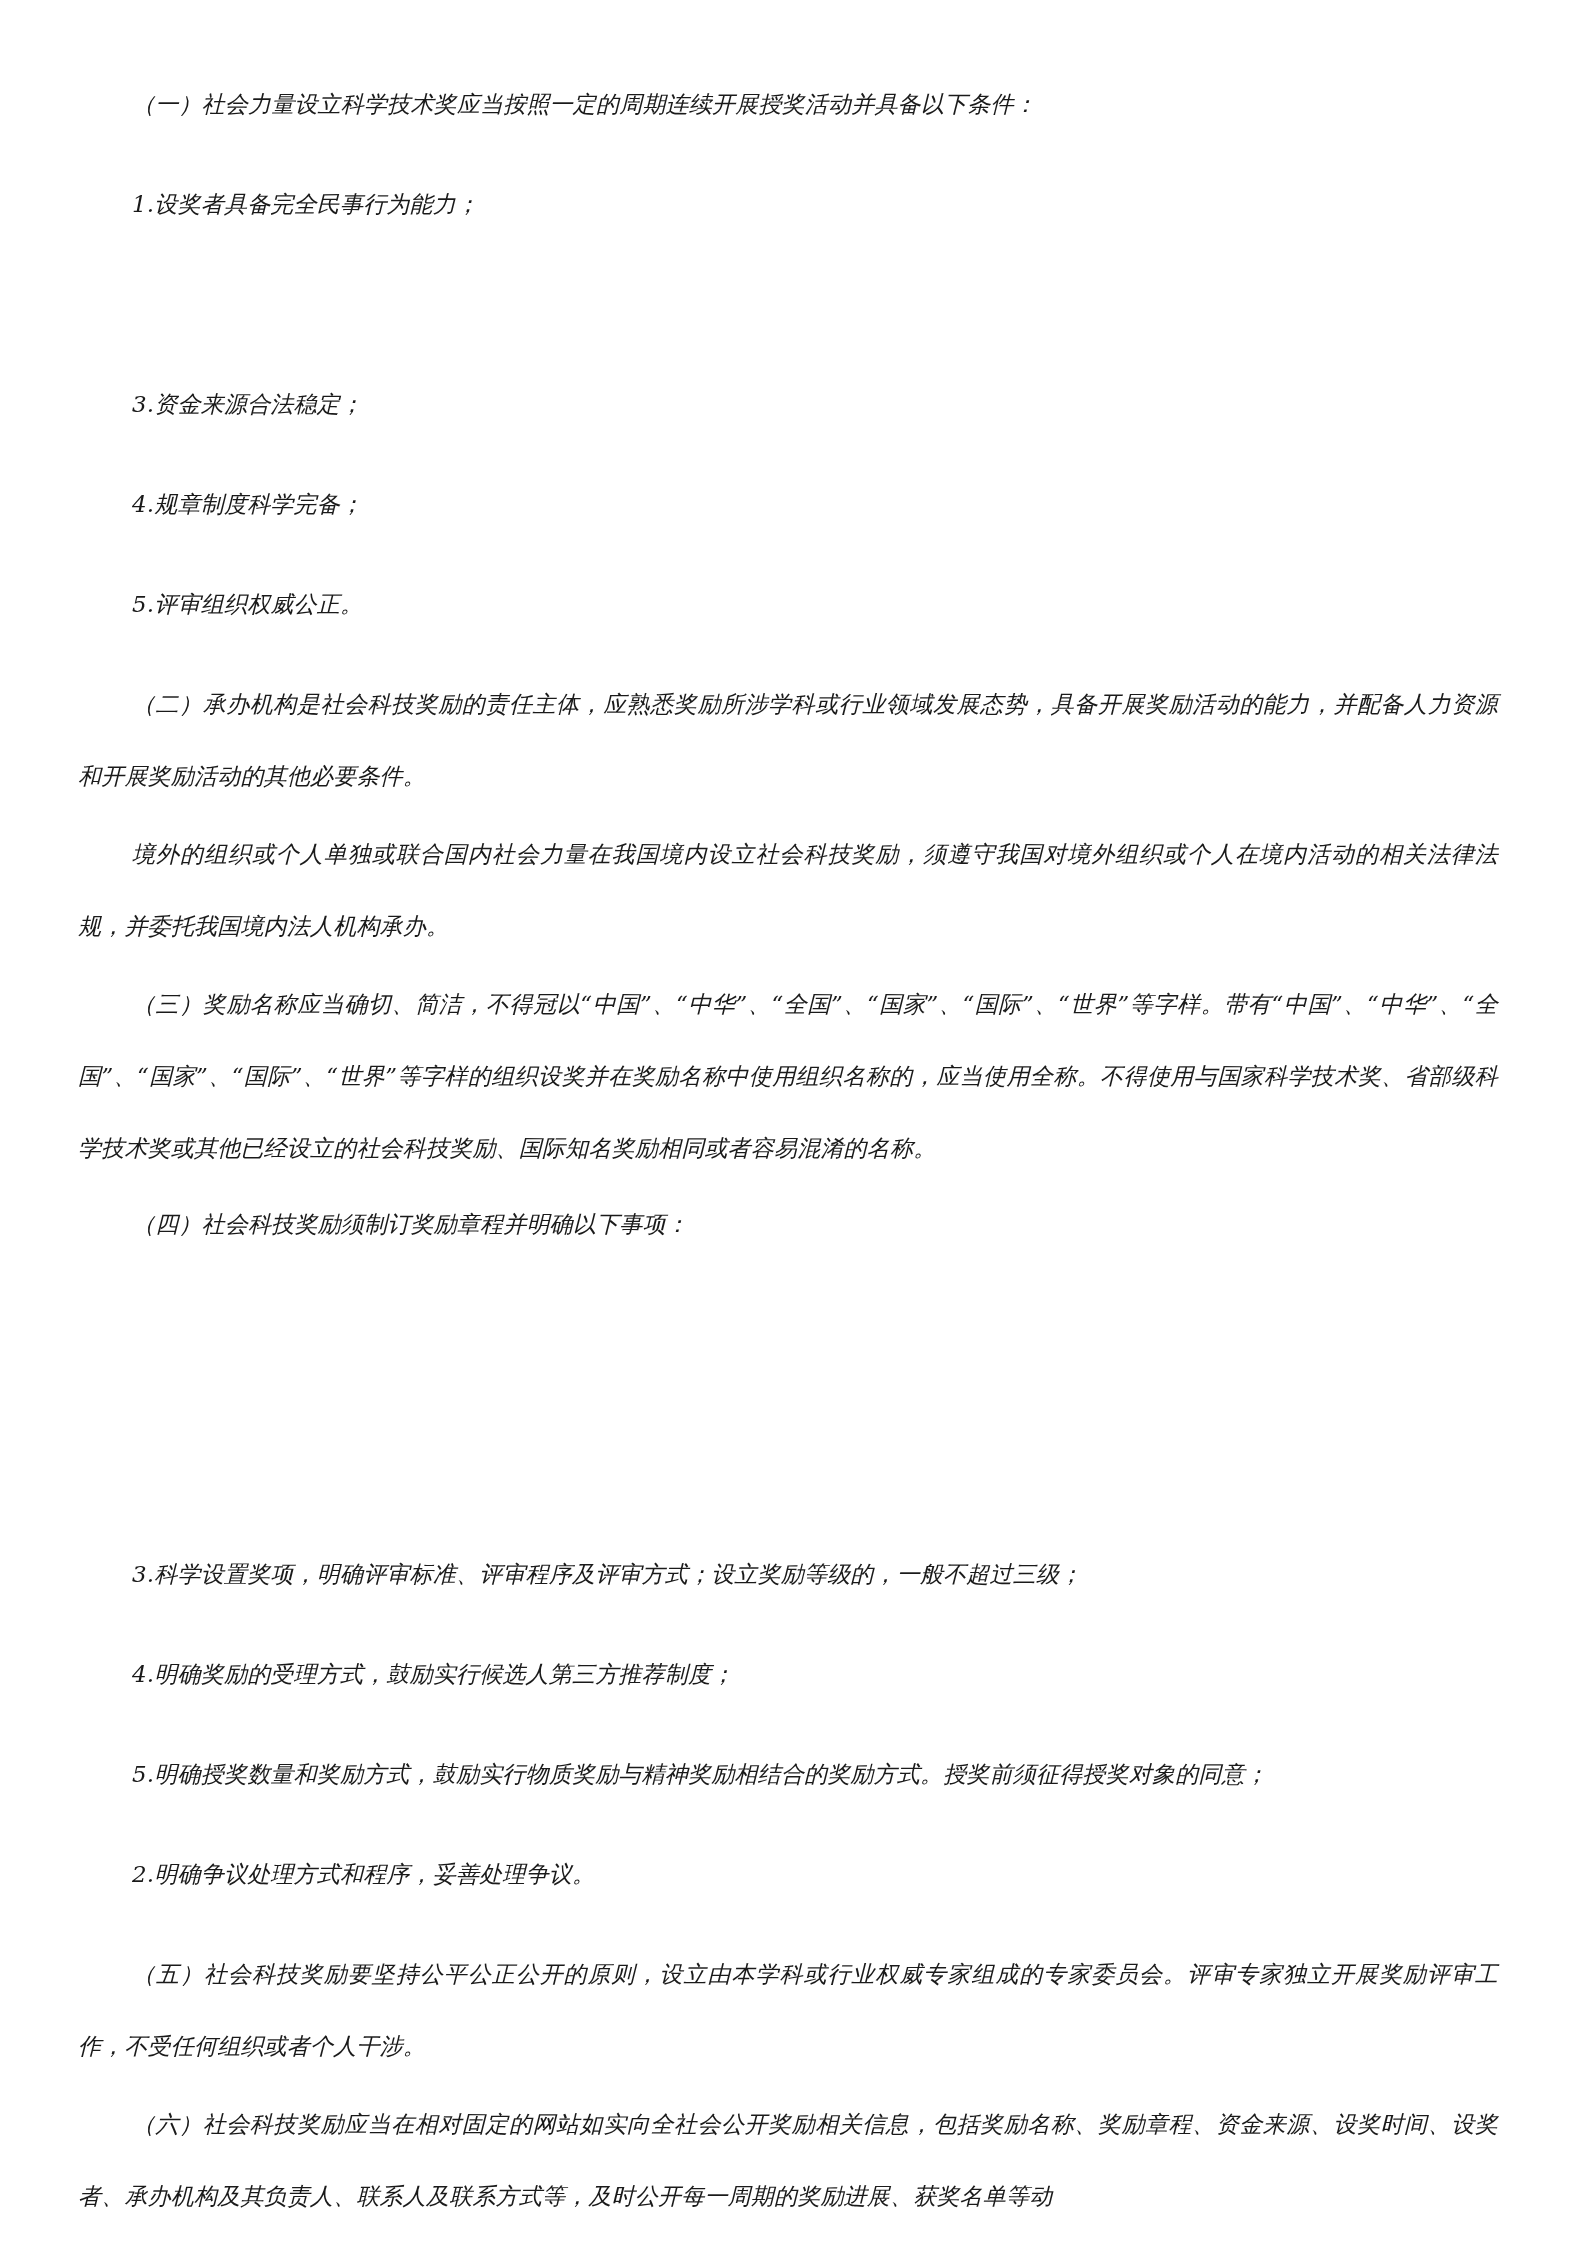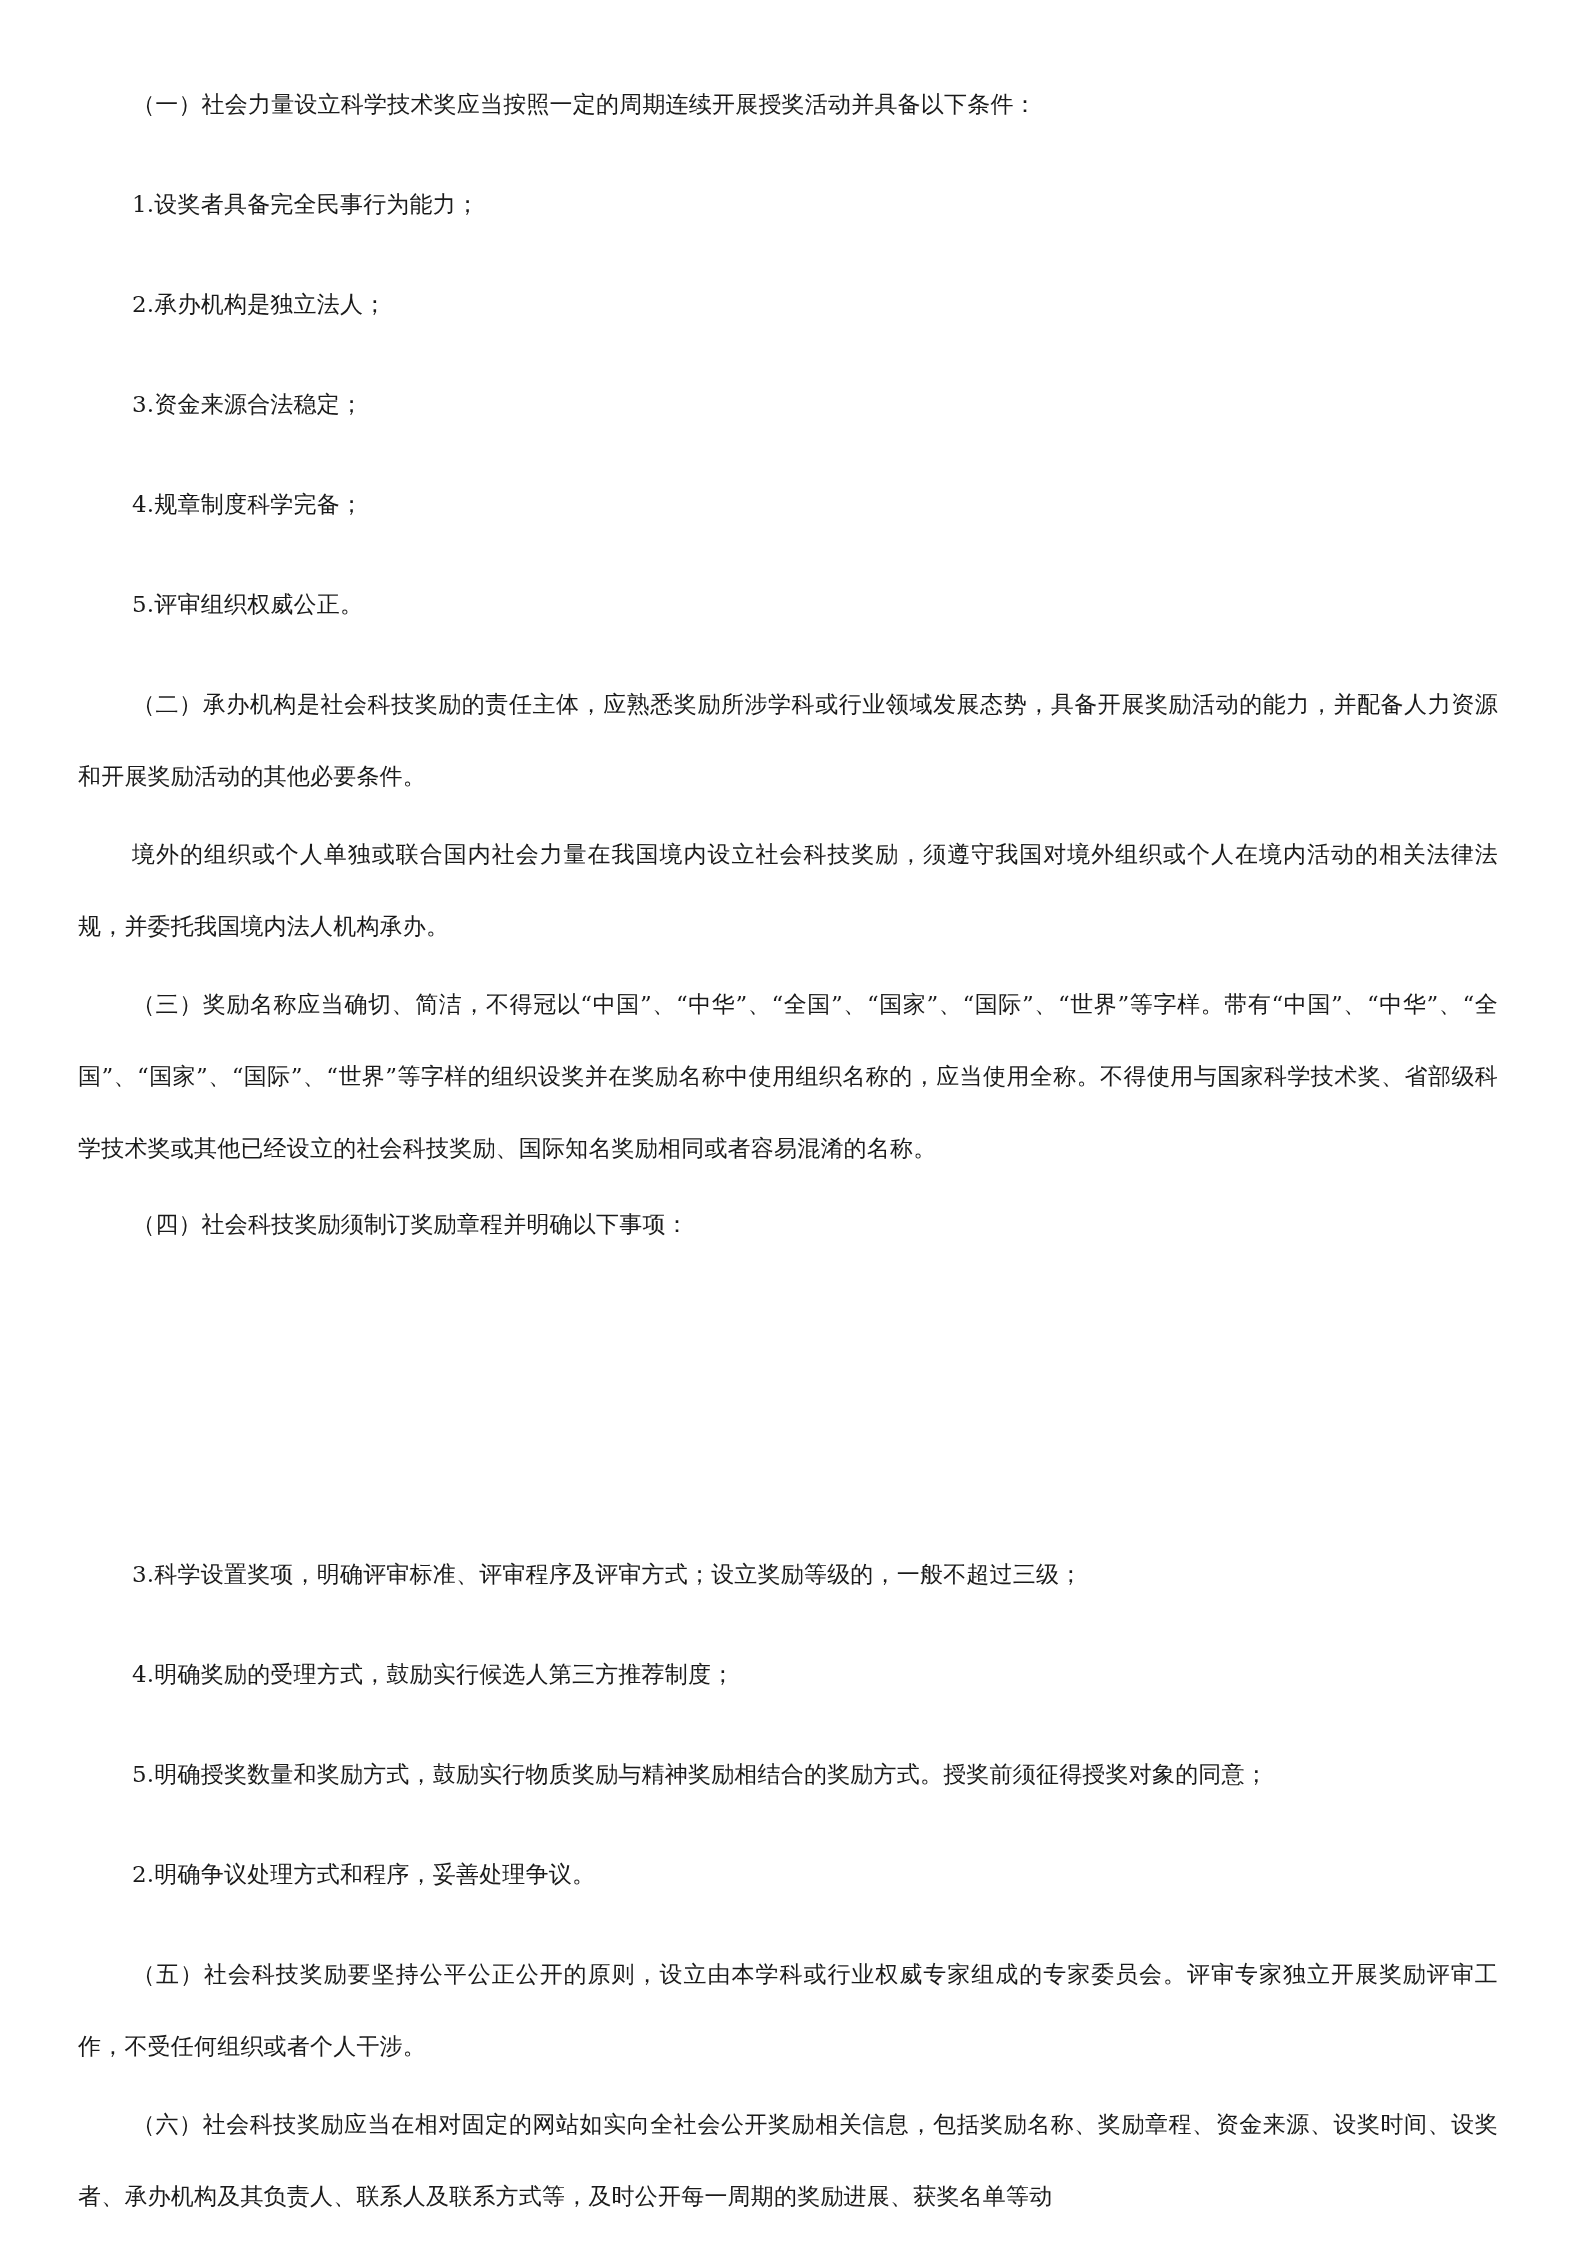--- a/index.html
+++ b/index.html
@@ -28,29 +28,29 @@
       width: 1420px;
       font-size: 23px;
       line-height: 72px;
       letter-spacing: 0.2px;
       margin: 0;
       white-space: normal;
       text-align: justify;
     }
     .indent {
       text-indent: 54px;
+      font-style: italic;
     }
   </style>
 </head>
 <body>
 
 <div class="page">
   <p class="p indent" style="top:68px;">（一）社会力量设立科学技术奖应当按照一定的周期连续开展授奖活动并具备以下条件：</p>
   <p class="p indent" style="top:168px;">1.设奖者具备完全民事行为能力；</p>
-  <p class="p indent" style="top:268px;">2.承办机构是独立法人；</p>
   <p class="p indent" style="top:368px;">3.资金来源合法稳定；</p>
   <p class="p indent" style="top:468px;">4.规章制度科学完备；</p>
   <p class="p indent" style="top:568px;">5.评审组织权威公正。</p>
   <p class="p indent" style="top:668px;">（二）承办机构是社会科技奖励的责任主体，应熟悉奖励所涉学科或行业领域发展态势，具备开展奖励活动的能力，并配备人力资源和开展奖励活动的其他必要条件。</p>
   <p class="p indent" style="top:818px;">境外的组织或个人单独或联合国内社会力量在我国境内设立社会科技奖励，须遵守我国对境外组织或个人在境内活动的相关法律法规，并委托我国境内法人机构承办。</p>
   <p class="p indent" style="top:968px;">（三）奖励名称应当确切、简洁，不得冠以“中国”、“中华”、“全国”、“国家”、“国际”、“世界”等字样。带有“中国”、“中华”、“全国”、“国家”、“国际”、“世界”等字样的组织设奖并在奖励名称中使用组织名称的，应当使用全称。不得使用与国家科学技术奖、省部级科学技术奖或其他已经设立的社会科技奖励、国际知名奖励相同或者容易混淆的名称。</p>
   <p class="p indent" style="top:1188px;">（四）社会科技奖励须制订奖励章程并明确以下事项：</p>
   <p class="p indent" style="top:1538px;">3.科学设置奖项，明确评审标准、评审程序及评审方式；设立奖励等级的，一般不超过三级；</p>
   <p class="p indent" style="top:1638px;">4.明确奖励的受理方式，鼓励实行候选人第三方推荐制度；</p>
   <p class="p indent" style="top:1738px;">5.明确授奖数量和奖励方式，鼓励实行物质奖励与精神奖励相结合的奖励方式。授奖前须征得授奖对象的同意；</p>

